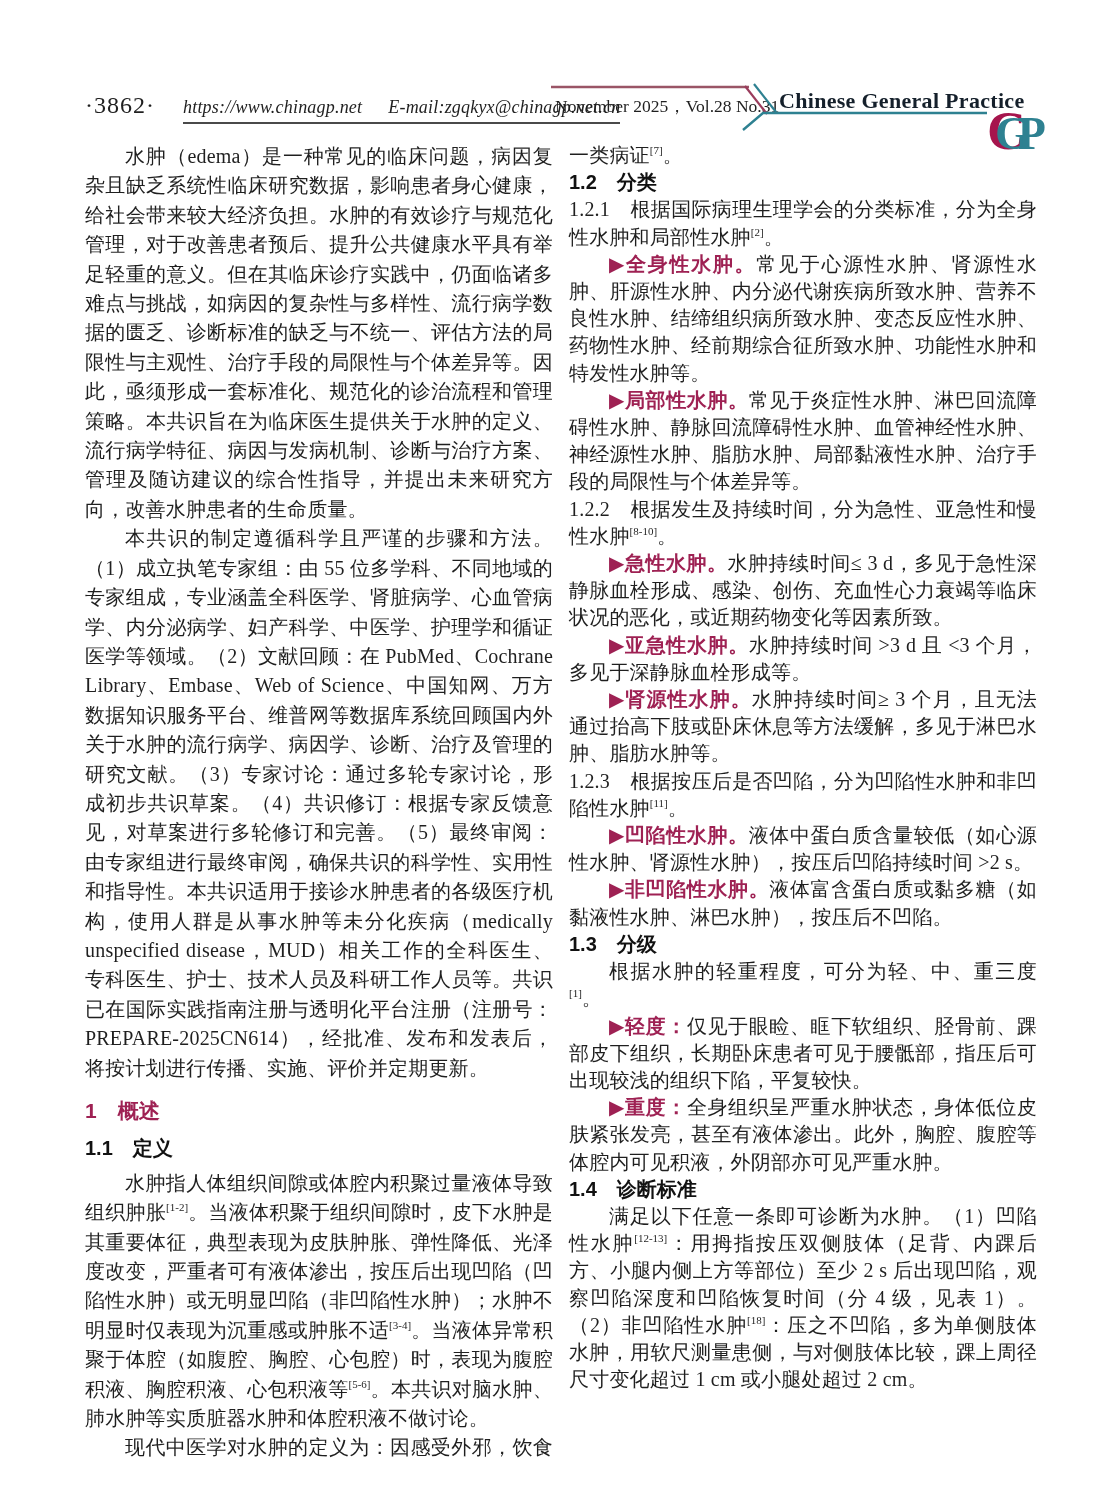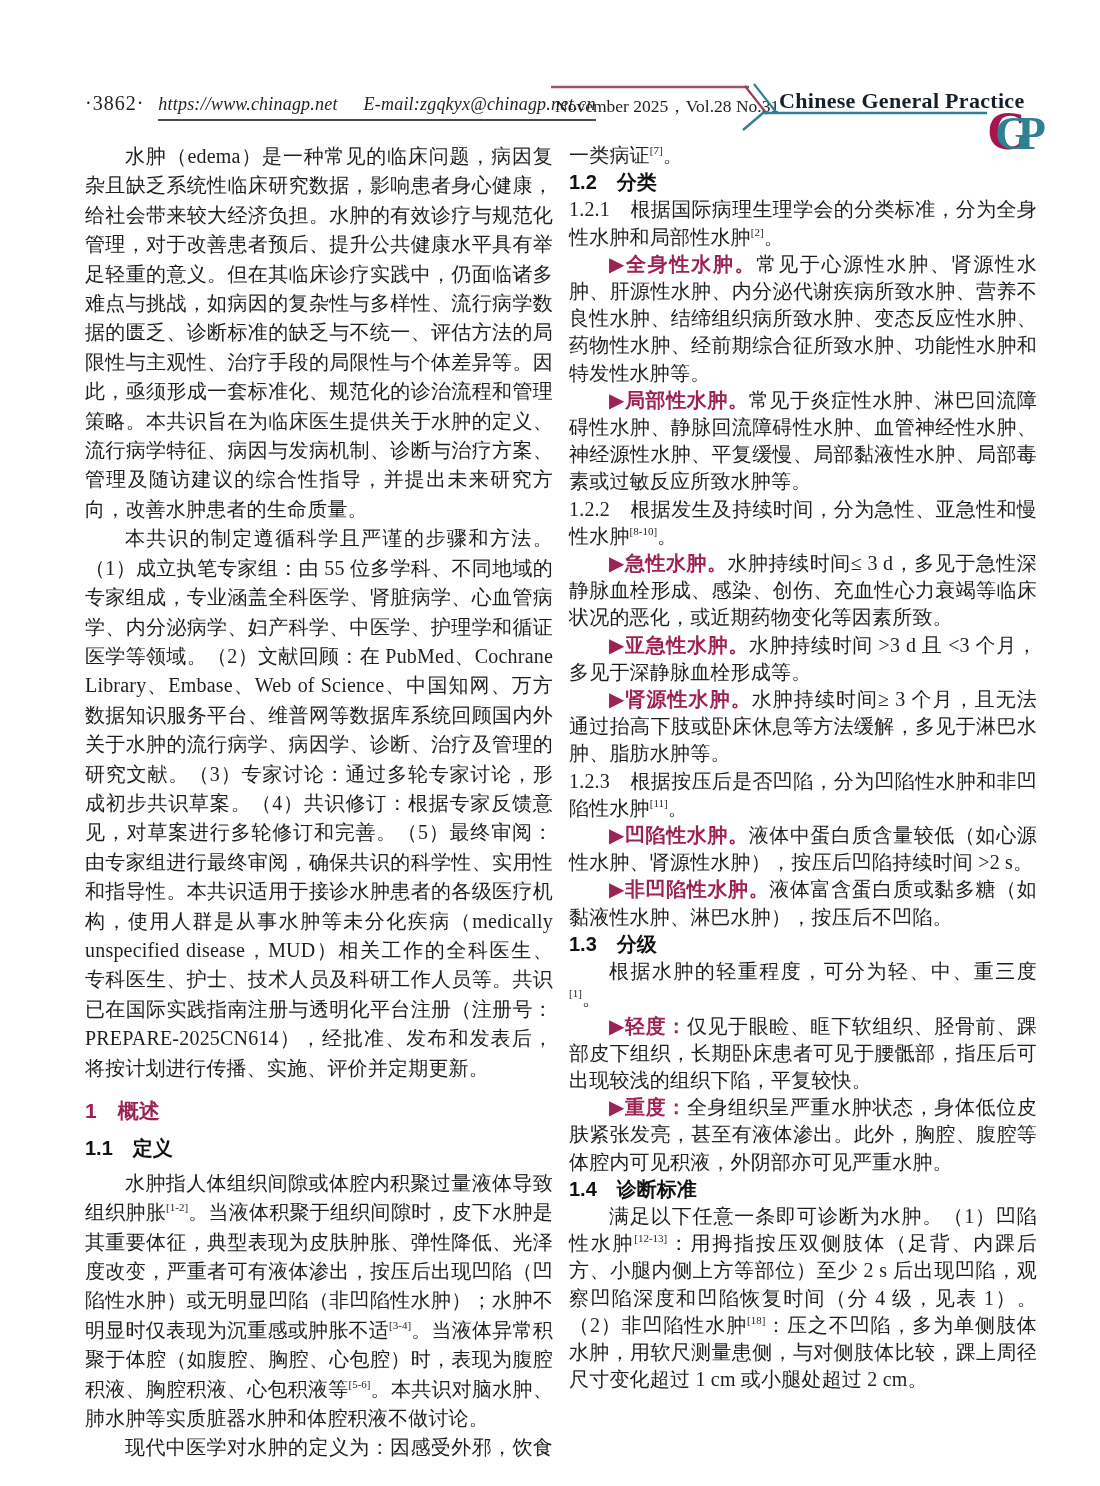--- a/index.html
+++ b/index.html
@@ -5,21 +5,21 @@
   :root { --accent:#9e2153; --teal:#2e8191; --ink:#1f1f1f; }
   * { margin:0; padding:0; box-sizing:border-box; }
   html,body { width:1100px; height:1486px; background:#ffffff; overflow:hidden; }
   body { font-family:"Liberation Serif","DejaVu Serif",serif; color:var(--ink); }
 
   .page { position:relative; width:1100px; height:1486px; background:#fff; }
 
   
   .header { position:absolute; left:85px; top:82px; width:960px; height:52px; }
   .header-left { position:absolute; left:0; top:10px; white-space:nowrap; }
-  .page-number { font-size:20px; letter-spacing:1px; margin-right:14px; }
+  .page-number { font-size:24px; letter-spacing:1px; margin-right:28px; }
   .site-line { font-style:italic; font-size:18px; padding-bottom:5px;
                border-bottom:2px solid #4a4a4a; letter-spacing:0.2px; }
   .site-line .email { margin-left:26px; }
   .issue-text { position:absolute; left:470px; top:12px; font-size:17.5px; white-space:nowrap; }
   .header-deco { position:absolute; left:0; top:0; width:960px; height:60px; pointer-events:none; }
   .journal-name { position:absolute; left:694px; top:6px; font-size:22px; font-weight:bold;
                   color:#15202b; white-space:nowrap; letter-spacing:0.3px; }
   .logo { position:absolute; left:902px; top:-6px; font-weight:bold; white-space:nowrap;
           font-family:"Liberation Serif","DejaVu Serif",serif;margin-top:24px; }
   .logo-c { color:#a6154d; font-size:54px; }
@@ -75,21 +75,21 @@
         <div class="h1">1　概述</div>
         <div class="h2">1.1　定义</div>
         <p class="para indent"><span>水肿指人体组织间隙或体腔内积聚过量液体导致组织肿胀</span><sup class="ref">[1-2]</sup><span>。当液体积聚于组织间隙时，皮下水肿是其重要体征，典型表现为皮肤肿胀、弹性降低、光泽度改变，严重者可有液体渗出，按压后出现凹陷（凹陷性水肿）或无明显凹陷（非凹陷性水肿）；水肿不明显时仅表现为沉重感或肿胀不适</span><sup class="ref">[3-4]</sup><span>。当液体异常积聚于体腔（如腹腔、胸腔、心包腔）时，表现为腹腔积液、胸腔积液、心包积液等</span><sup class="ref">[5-6]</sup><span>。本共识对脑水肿、肺水肿等实质脏器水肿和体腔积液不做讨论。</span></p>
         <p class="para indent"><span>现代中医学对水肿的定义为：因感受外邪，饮食失调或劳倦过度等，使肺失宣降通调，脾失健运，肾失开合，膀胱气化失常，导致体内水液潴留，泛滥肌肤，以头面、眼睑、四肢、腹背，甚至全身浮肿为临床特征的</span></p>
       </div>
     <div class="col col-right" id="col-right">
         <p class="para"><span>一类病证</span><sup class="ref">[7]</sup><span>。</span></p>
         <div class="h2">1.2　分类</div>
         <p class="para"><span>1.2.1　根据国际病理生理学会的分类标准，分为全身性水肿和局部性水肿</span><sup class="ref">[2]</sup><span>。</span></p>
         <p class="para indent"><span class="lead">▶全身性水肿。</span><span>常见于心源性水肿、肾源性水肿、肝源性水肿、内分泌代谢疾病所致水肿、营养不良性水肿、结缔组织病所致水肿、变态反应性水肿、药物性水肿、经前期综合征所致水肿、功能性水肿和特发性水肿等。</span></p>
-        <p class="para indent"><span class="lead">▶局部性水肿。</span><span>常见于炎症性水肿、淋巴回流障碍性水肿、静脉回流障碍性水肿、血管神经性水肿、神经源性水肿、平复缓慢、局部黏液性水肿、局部毒素或过敏反应所致水肿等。</span></p>
+        <p class="para indent"><span class="lead">▶局部性水肿。</span><span>常见于炎症性水肿、淋巴回流障碍性水肿、静脉回流障碍性水肿、血管神经性水肿、神经源性水肿、脂肪水肿、局部黏液性水肿、治疗手段的局限性与个体差异等。</span></p>
         <p class="para"><span>1.2.2　根据发生及持续时间，分为急性、亚急性和慢性水肿</span><sup class="ref">[8-10]</sup><span>。</span></p>
         <p class="para indent"><span class="lead">▶急性水肿。</span><span>水肿持续时间≤ 3 d，多见于急性深静脉血栓形成、感染、创伤、充血性心力衰竭等临床状况的恶化，或近期药物变化等因素所致。</span></p>
         <p class="para indent"><span class="lead">▶亚急性水肿。</span><span>水肿持续时间 &gt;3 d 且 &lt;3 个月，多见于深静脉血栓形成等。</span></p>
         <p class="para indent"><span class="lead">▶肾源性水肿。</span><span>水肿持续时间≥ 3 个月，且无法通过抬高下肢或卧床休息等方法缓解，多见于淋巴水肿、脂肪水肿等。</span></p>
         <p class="para"><span>1.2.3　根据按压后是否凹陷，分为凹陷性水肿和非凹陷性水肿</span><sup class="ref">[11]</sup><span>。</span></p>
         <p class="para indent"><span class="lead">▶凹陷性水肿。</span><span>液体中蛋白质含量较低（如心源性水肿、肾源性水肿），按压后凹陷持续时间 &gt;2 s。</span></p>
         <p class="para indent"><span class="lead">▶非凹陷性水肿。</span><span>液体富含蛋白质或黏多糖（如黏液性水肿、淋巴水肿），按压后不凹陷。</span></p>
         <div class="h2">1.3　分级</div>
         <p class="para indent"><span>根据水肿的轻重程度，可分为轻、中、重三度</span><sup class="ref">[1]</sup><span>。</span></p>
         <p class="para indent"><span class="lead">▶轻度：</span><span>仅见于眼睑、眶下软组织、胫骨前、踝部皮下组织，长期卧床患者可见于腰骶部，指压后可出现较浅的组织下陷，平复较快。</span></p>

